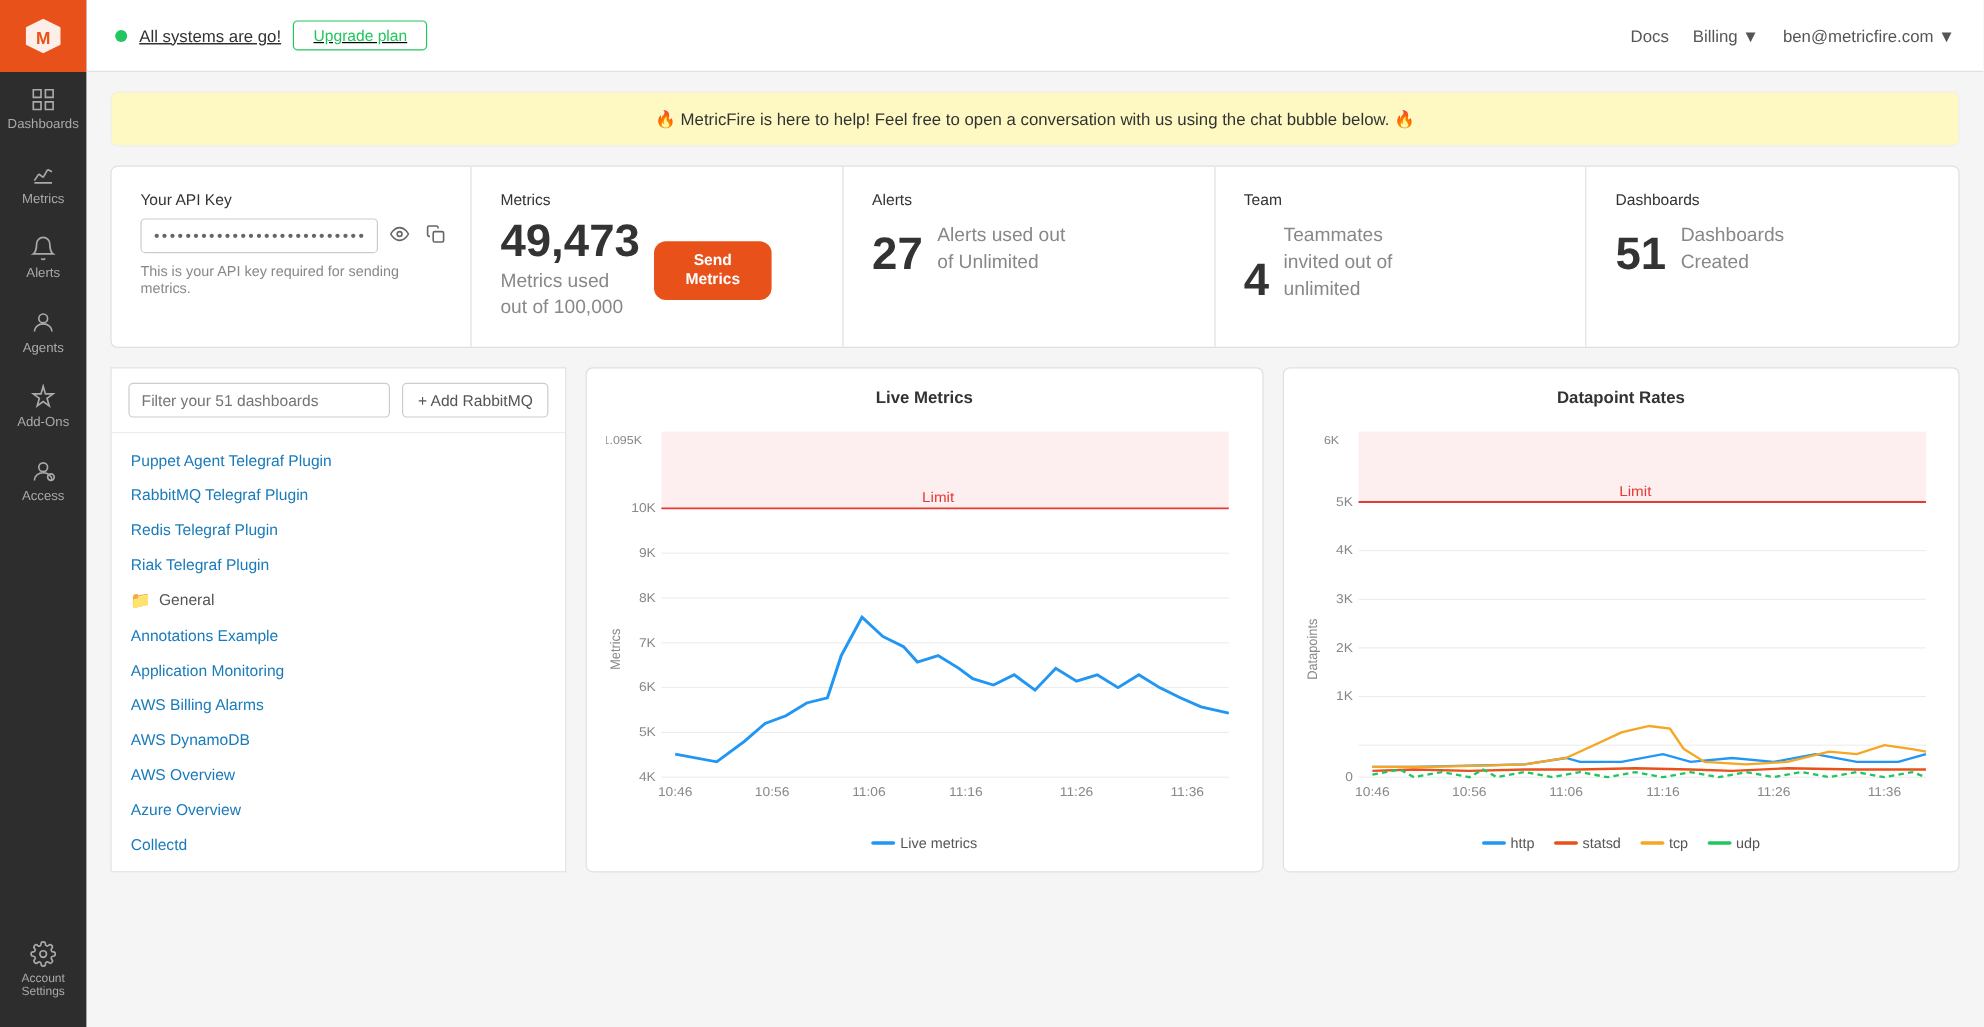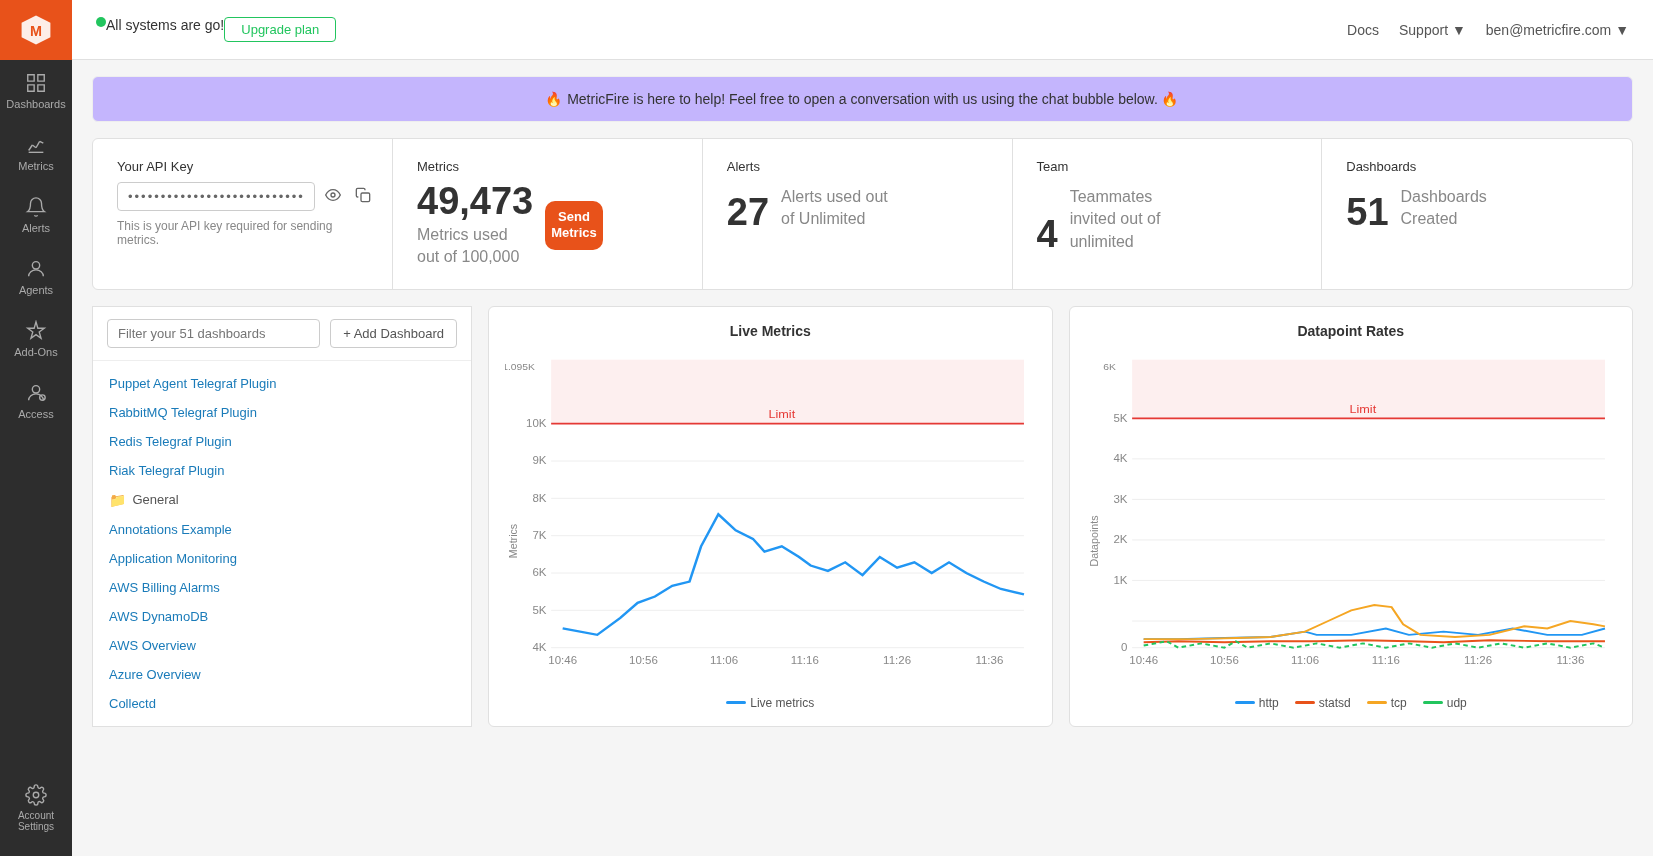--- a/index.html
+++ b/index.html
@@ -53,22 +53,24 @@
       height: 60px;
       background: #fff;
       border-bottom: 1px solid #e0e0e0;
       display: flex;
       align-items: center;
       padding: 0 24px;
       flex-shrink: 0;
     }
     .topbar-left {
       display: flex;
-      align-items: flex-start;
+      align-items: center;
+      gap: 10px;
       flex: 1;
+      text-decoration: underline;
     }
     .status-dot {
       width: 10px; height: 10px;
       background: #22c55e;
       border-radius: 50%;
       flex-shrink: 0;
     }
     .status-text {
       font-size: 14px;
       color: #333;
@@ -96,21 +98,21 @@
 
     
     .content {
       flex: 1;
       overflow-y: auto;
       padding: 16px 20px;
     }
 
     
     .banner {
-      background: #c4b5fd;
+      background: #fef9c3;
       border: 1px solid #eee;
       border-radius: 6px;
       text-align: center;
       padding: 14px;
       font-size: 14px;
       color: #333;
       margin-bottom: 16px;
     }
 
     
@@ -176,21 +178,21 @@
       font-size: 16px;
       color: #888;
       margin-top: 4px;
       line-height: 1.4;
     }
     .send-metrics-btn {
       background: #e8521a;
       color: #fff;
       border: none;
       border-radius: 10px;
-      padding: 8px 6px;
+      padding: 8px 26px;
       cursor: pointer;
       font-size: 13px;
       font-weight: 600;
       text-align: center;
       align-self: center;
       line-height: 1.3;
     }
     .metrics-stat { display: flex; align-items: center; gap: 12px; }
 
     
@@ -355,21 +357,21 @@
 <div class="main">
 
   <div class="topbar">
     <div class="topbar-left">
       <div class="status-dot"></div>
       <span class="status-text">All systems are go!</span>
       <button class="upgrade-btn">Upgrade plan</button>
     </div>
     <div class="topbar-right">
       <a>Docs</a>
-      <span class="support">Support ▼</span>
+      <span class="support">Billing ▼</span>
       <span class="user">ben@metricfire.com ▼</span>
     </div>
   </div>
 
   <div class="content">
 
     <div class="banner">
       <span>🔥 MetricFire is here to help! Feel free to open a conversation with us using the chat bubble below. 🔥</span>
     </div>
 
@@ -442,21 +444,21 @@
           </div>
         </div>
       </div>
     </div>
 
     <div class="lower-row">
 
       <div class="dashboard-list-panel">
         <div class="dashboard-list-header">
           <input class="dashboard-filter-input" type="text" placeholder="Filter your 51 dashboards" style="">
-          <button class="add-dashboard-btn">+ Add Dashboard</button>
+          <button class="add-dashboard-btn">+ Add RabbitMQ</button>
         </div>
         <div class="dashboard-list" id="dashboard-list-container">
             <div class="dashboard-list-item">Puppet Agent Telegraf Plugin</div>
             <div class="dashboard-list-item">RabbitMQ Telegraf Plugin</div>
             <div class="dashboard-list-item">Redis Telegraf Plugin</div>
             <div class="dashboard-list-item">Riak Telegraf Plugin</div>
             <div class="dashboard-list-item folder-item">
               <span class="folder-icon">📁</span>
               <span>General</span>
             </div>

